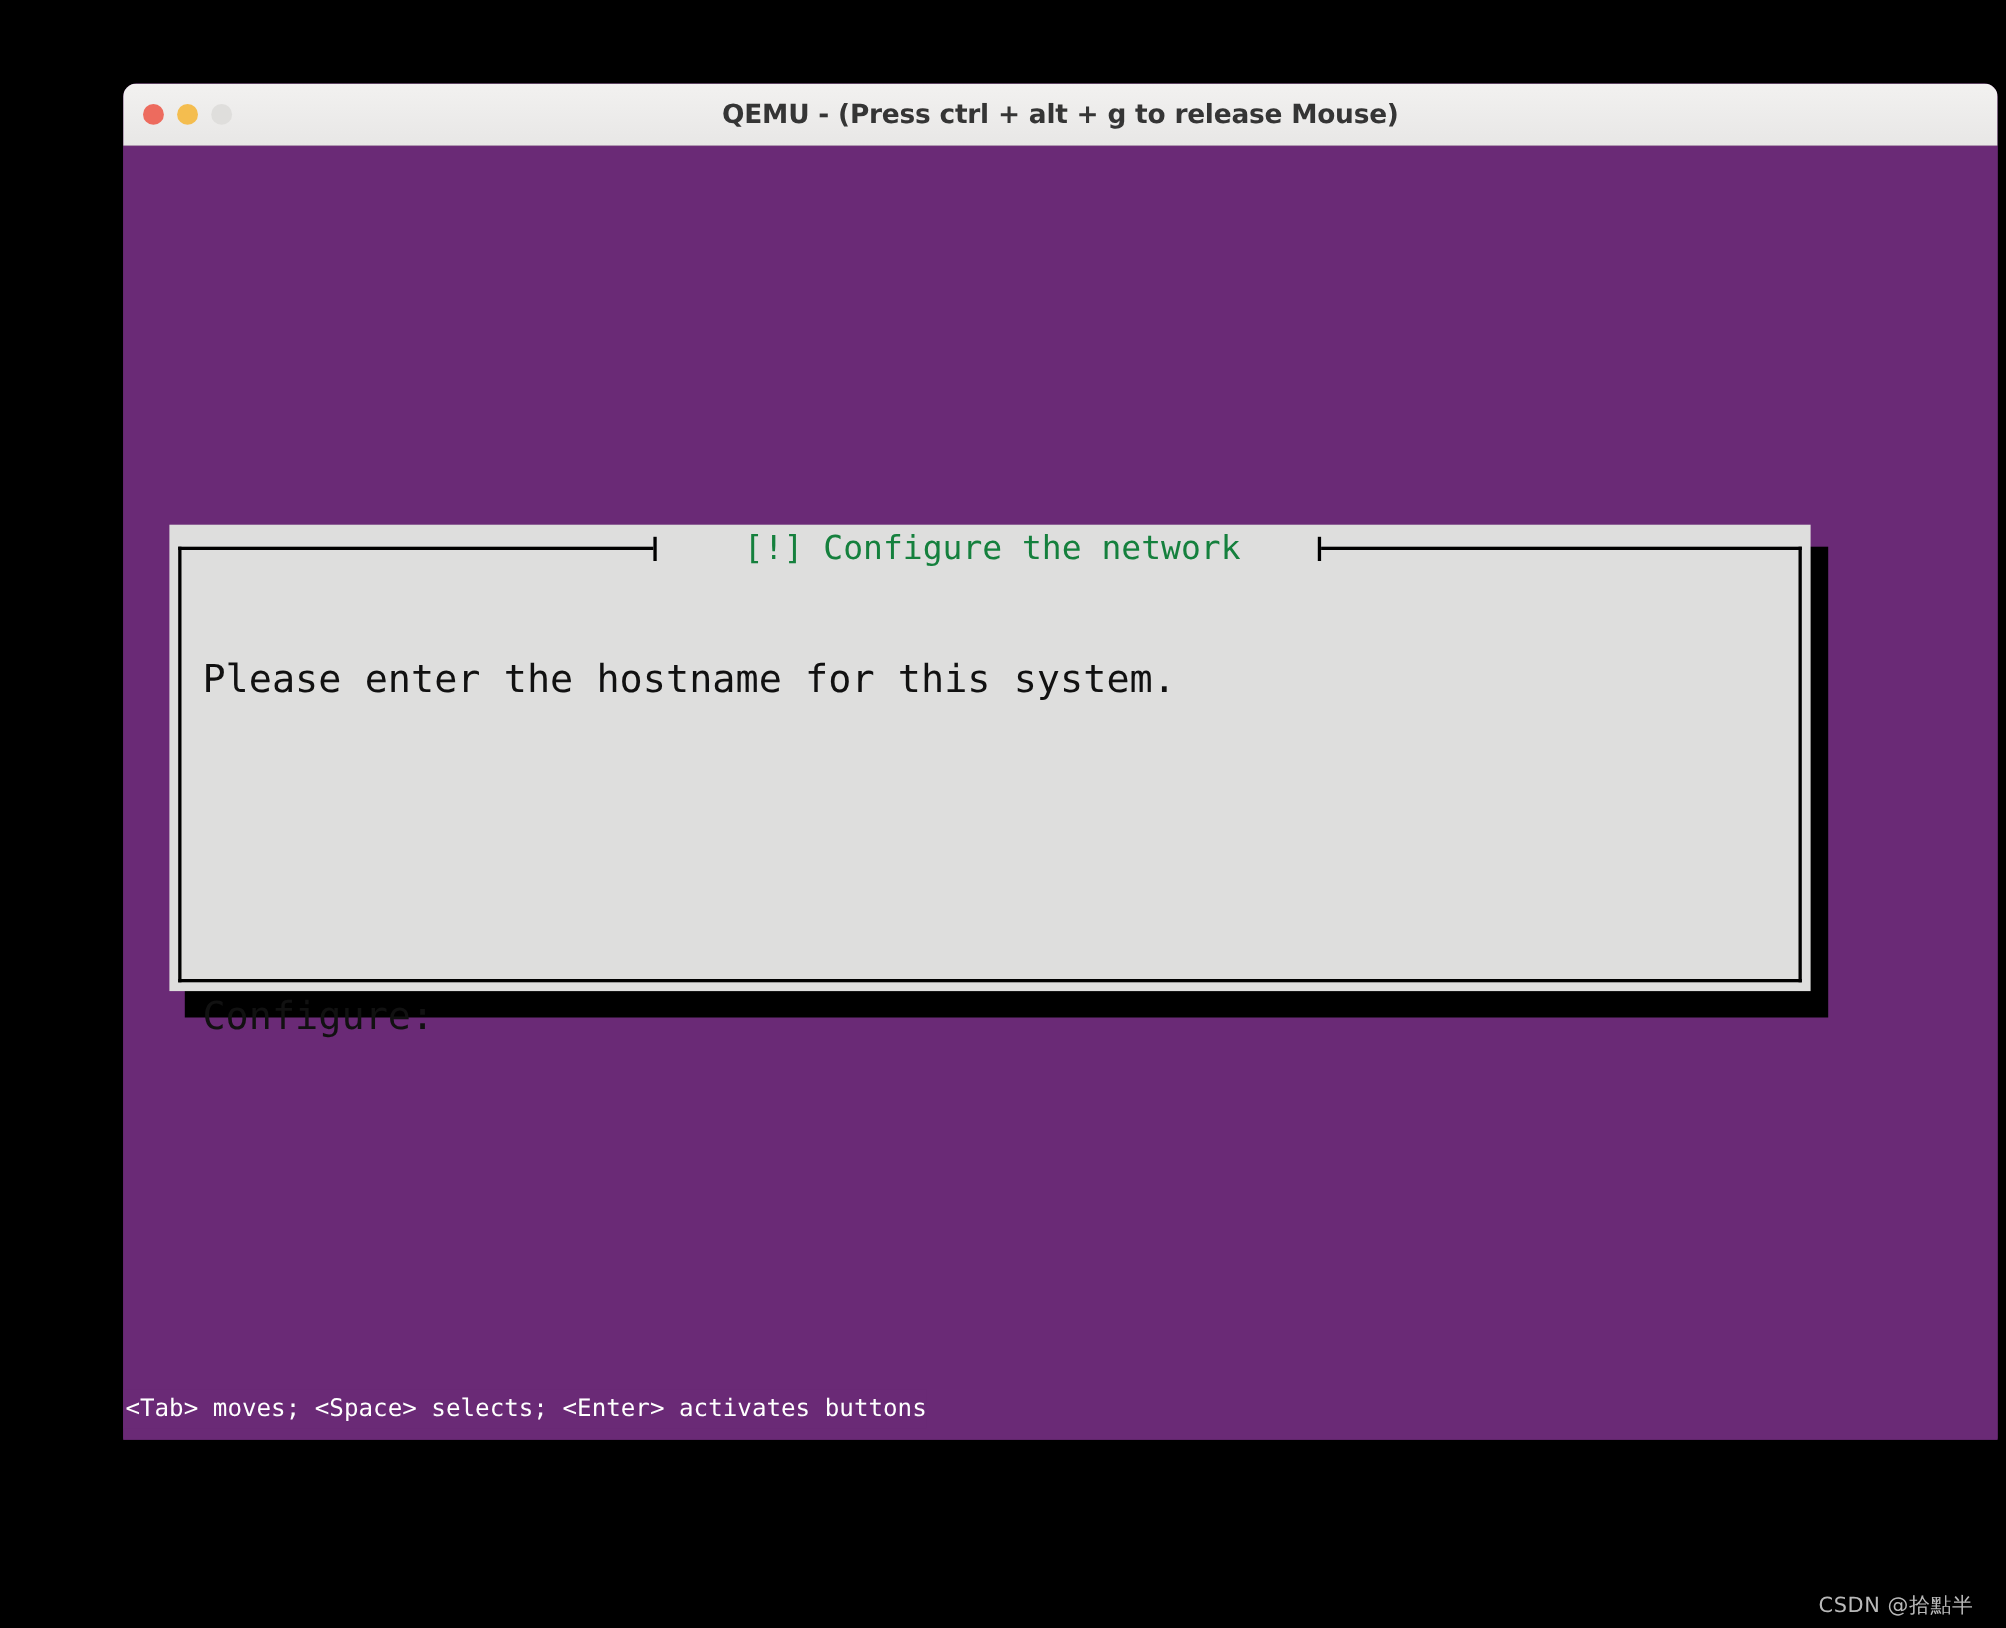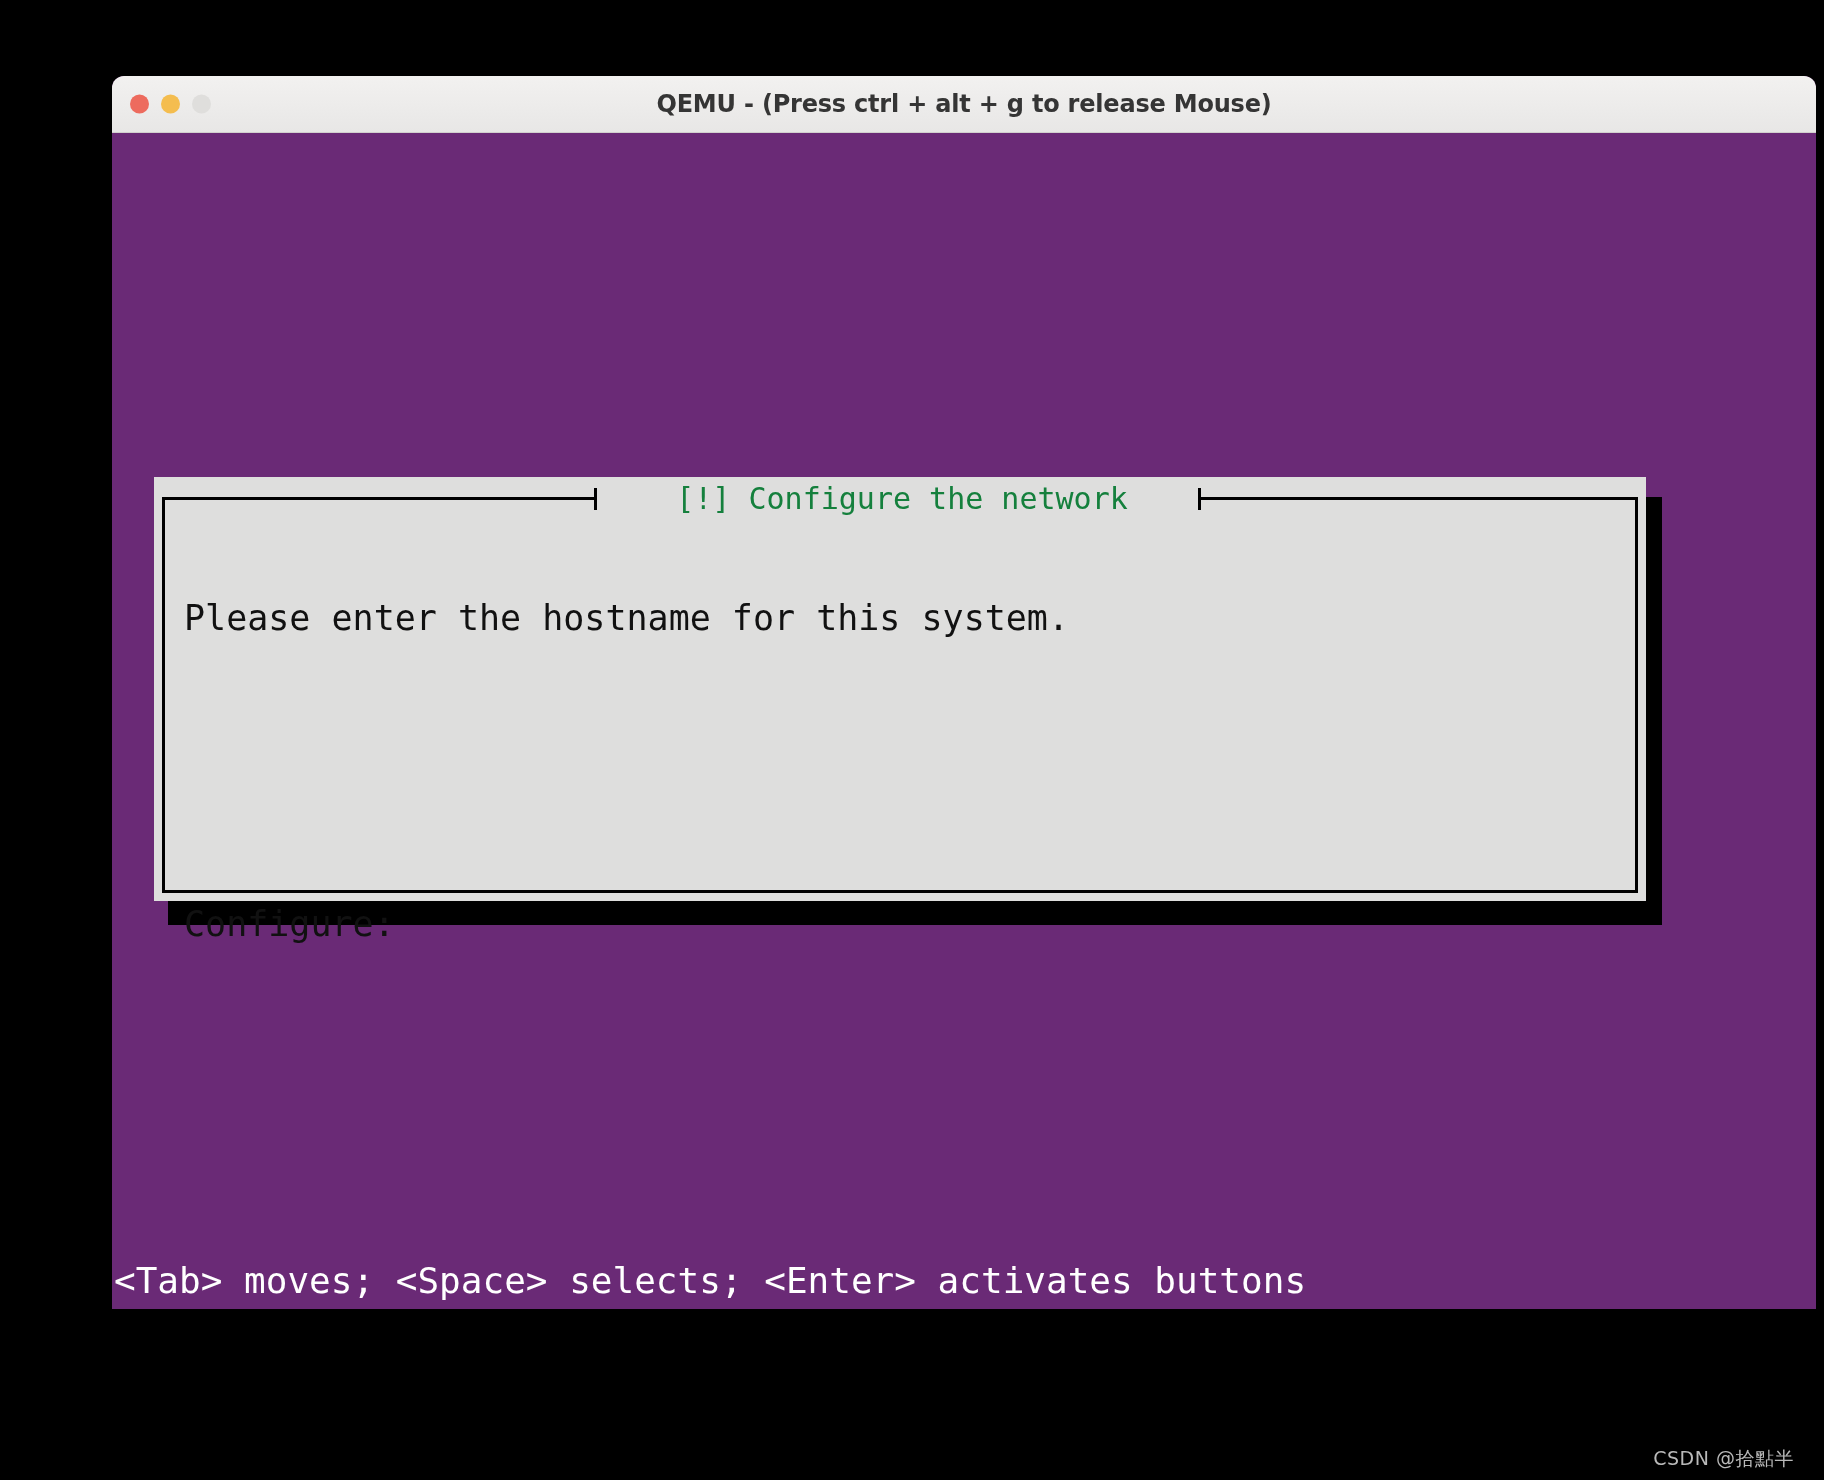--- a/index.html
+++ b/index.html
@@ -159,21 +159,21 @@
   }
   #hint-text {
     position: absolute;
     left: 0;
     top: 0;
     height: 36px;
     line-height: 36px;
     background: #6A2A76;
     color: #ffffff;
     font-family: "DejaVu Sans Mono", monospace;
-    font-size: 36px;
+    font-size: 22px;
     white-space: pre;
     padding-left: 2px;
   }
 
   
   #watermark {
     position: absolute;
     right: 30px;
     bottom: 8px;
     color: #b9b9b9;

